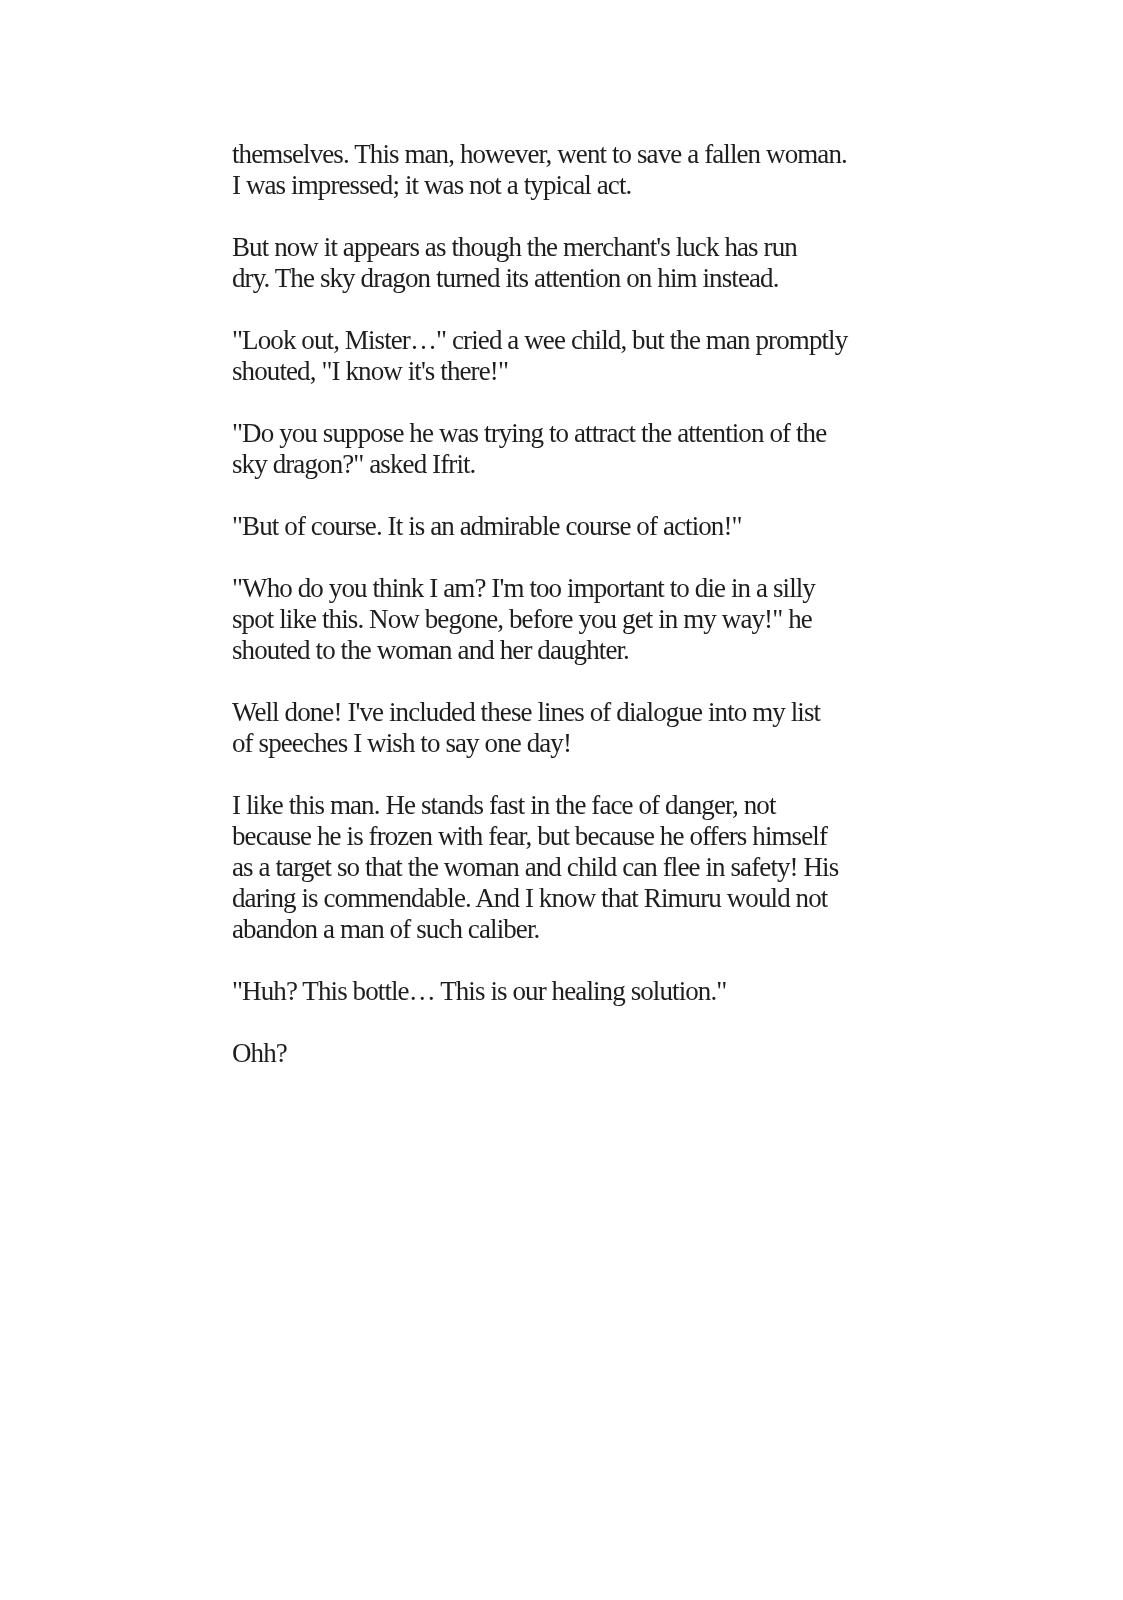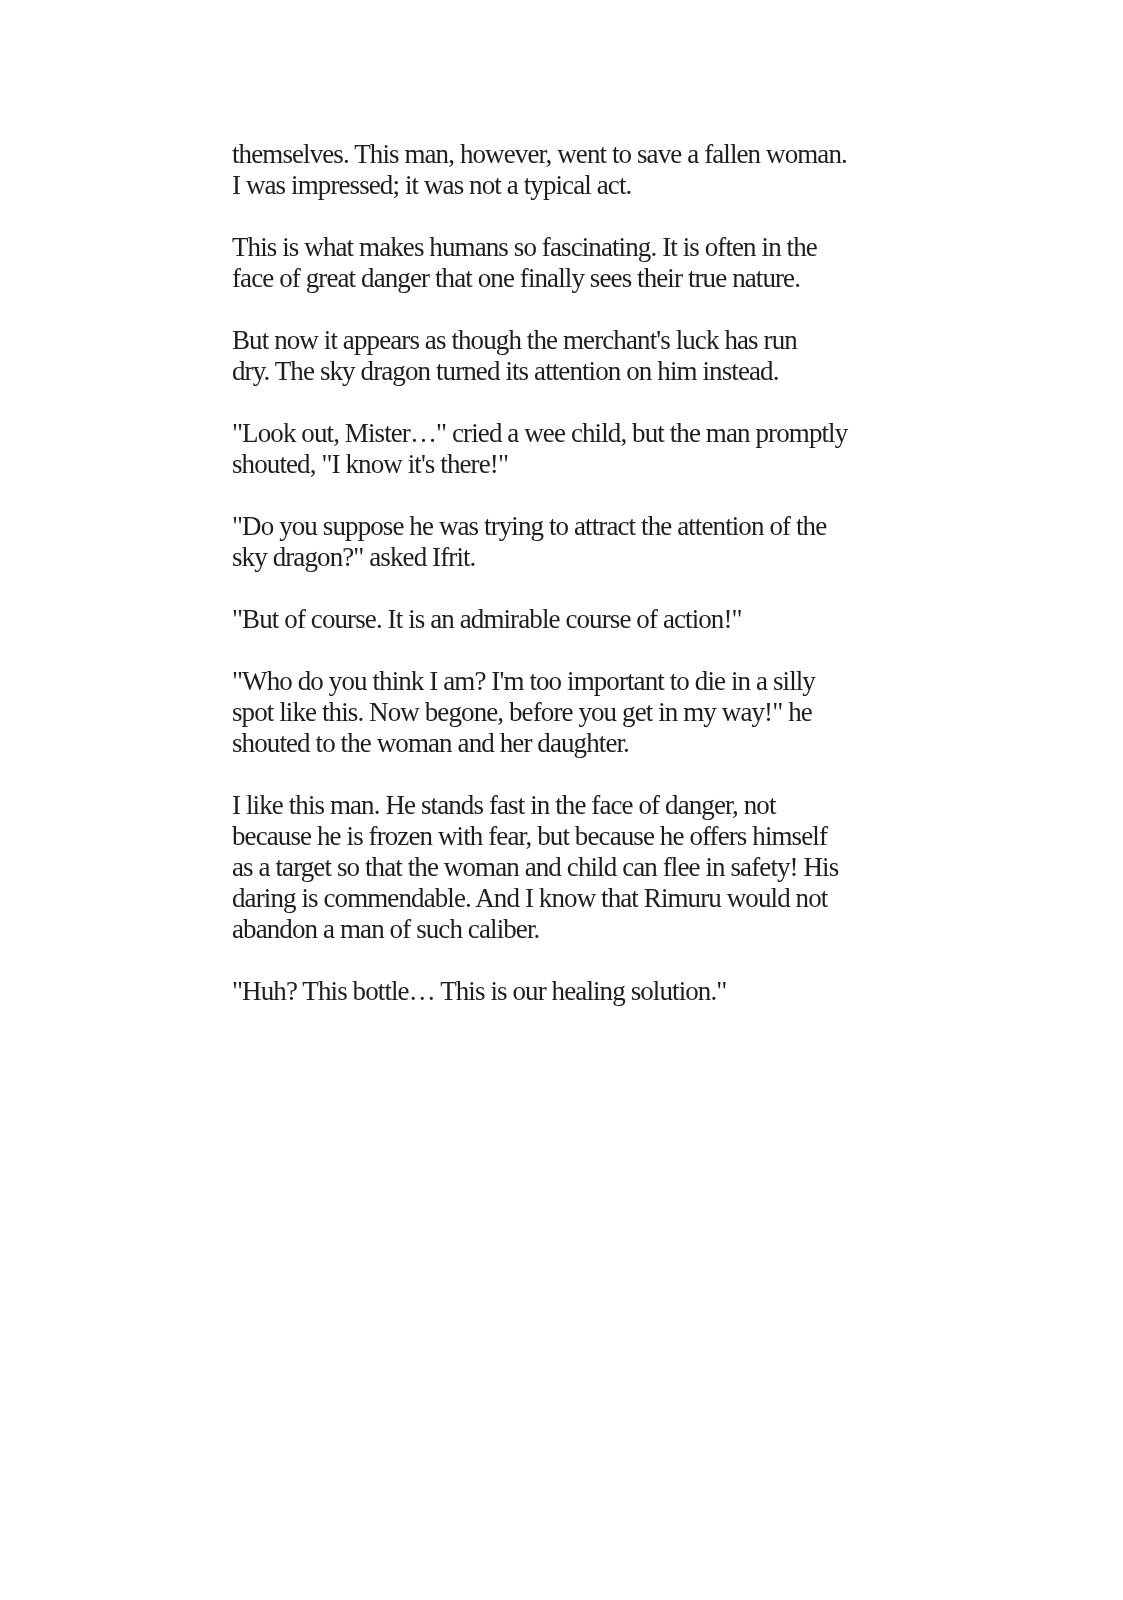--- a/index.html
+++ b/index.html
@@ -31,32 +31,33 @@
     text-rendering: optimizeLegibility;
   }
 </style>
 </head>
 <body>
 
 <div class="book-page">
   <div class="text-block">
     <p class="para">themselves. This man, however, went to save a fallen woman.
 I was impressed; it was not a typical act.</p>
-    <p class="para">This is what makes humans so fascinating. It is often in the
-face of great danger that one finally sees their true nature.</p>
     <p class="para">But now it appears as though the merchant's luck has run
 dry. The sky dragon turned its attention on him instead.</p>
     <p class="para">"Look out, Mister…" cried a wee child, but the man promptly
 shouted, "I know it's there!"</p>
     <p class="para">"Do you suppose he was trying to attract the attention of the
 sky dragon?" asked Ifrit.</p>
     <p class="para">"But of course. It is an admirable course of action!"</p>
     <p class="para">"Who do you think I am? I'm too important to die in a silly
 spot like this. Now begone, before you get in my way!" he
 shouted to the woman and her daughter.</p>
+    <p class="para">Well done! I've included these lines of dialogue into my list
+of speeches I wish to say one day!</p>
     <p class="para">I like this man. He stands fast in the face of danger, not
 because he is frozen with fear, but because he offers himself
 as a target so that the woman and child can flee in safety! His
 daring is commendable. And I know that Rimuru would not
 abandon a man of such caliber.</p>
     <p class="para">"Huh? This bottle… This is our healing solution."</p>
+    <p class="para">Ohh?</p>
   </div>
 </div>
 
 </body></html>

